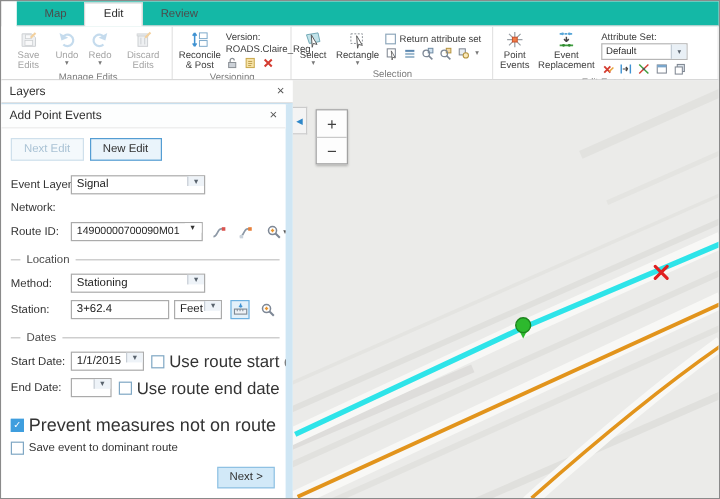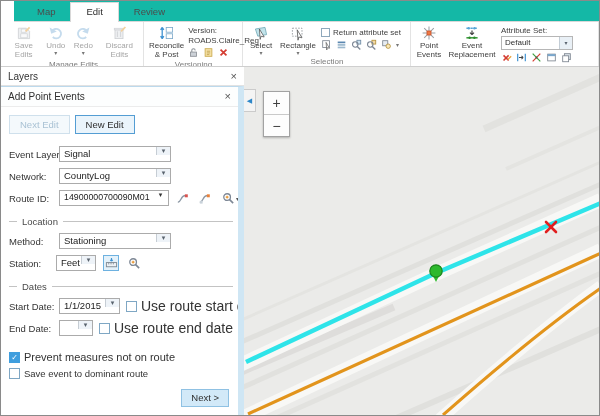--- a/index.html
+++ b/index.html
@@ -354,24 +354,20 @@
           <div class="frow">
             <span class="flabel">Event Layer:</span>
             <div class="combo w112">
               <span class="val">Signal</span>
               <span class="dd">▾</span>
             </div>
           </div>
 
           <div class="frow">
             <span class="flabel">Network:</span>
-            <div class="combo w112">
-              <span class="val">CountyLog</span>
-              <span class="dd">▾</span>
-            </div>
           </div>
 
           <div class="frow" style="gap:6px">
             <span class="flabel" style="margin-right:-6px">Route ID:</span>
             <div class="combo w112">
               <span class="val" style="font-size:8.8px">14900000700090M01</span>
               <span class="dd plain">▾</span>
             </div>
             <span class="pbtn">
               <svg viewBox="0 0 14 14">
@@ -403,20 +399,23 @@
           <div class="frow">
             <span class="flabel">Method:</span>
             <div class="combo w112">
               <span class="val">Stationing</span>
               <span class="dd">▾</span>
             </div>
           </div>
 
           <div class="frow" style="gap:7px">
             <span class="flabel" style="margin-right:-7px">Station:</span>
+            <div class="combo w88" style="width:82px">
+              <span class="val">3+62.4</span>
+            </div>
             <div class="combo" style="width:40px; margin-left:-3px">
               <span class="val">Feet</span>
               <span class="dd">▾</span>
             </div>
             <span class="pbtn active">
               <svg viewBox="0 0 14 14">
                   <rect x="1.5" y="6" width="11" height="4.5" fill="#eef2f6" stroke="#7f8a94"></rect>
                   <path d="M4 6v2M6.5 6v2M9 6v2" stroke="#7f8a94" stroke-width=".9"></path>
                   <path d="M7 1v3.5M7 4.5L5.6 3M7 4.5L8.4 3" stroke="#3f92d2" stroke-width="1.2" fill="none"></path>
                 </svg>
@@ -453,21 +452,21 @@
             <span class="cbx" style="margin-left:6px"></span>
             <span class="cbtext">Use route end date</span>
           </div>
 
           <div style="height:4px"></div>
 
           <div class="opt">
             <span class="cbx checked">
                 <span>✓</span>
               </span>
-            <span class="cbtext" style="font-size:11px">Prevent measures not on route</span>
+            <span class="cbtext" style="font-size:15px">Prevent measures not on route</span>
           </div>
           <div class="opt">
             <span class="cbx"></span>
             <span class="cbtext" style="font-size:9.5px">Save event to dominant route</span>
           </div>
 
           <div class="next-row">
             <div class="next-btn">Next &gt;</div>
           </div>
 

